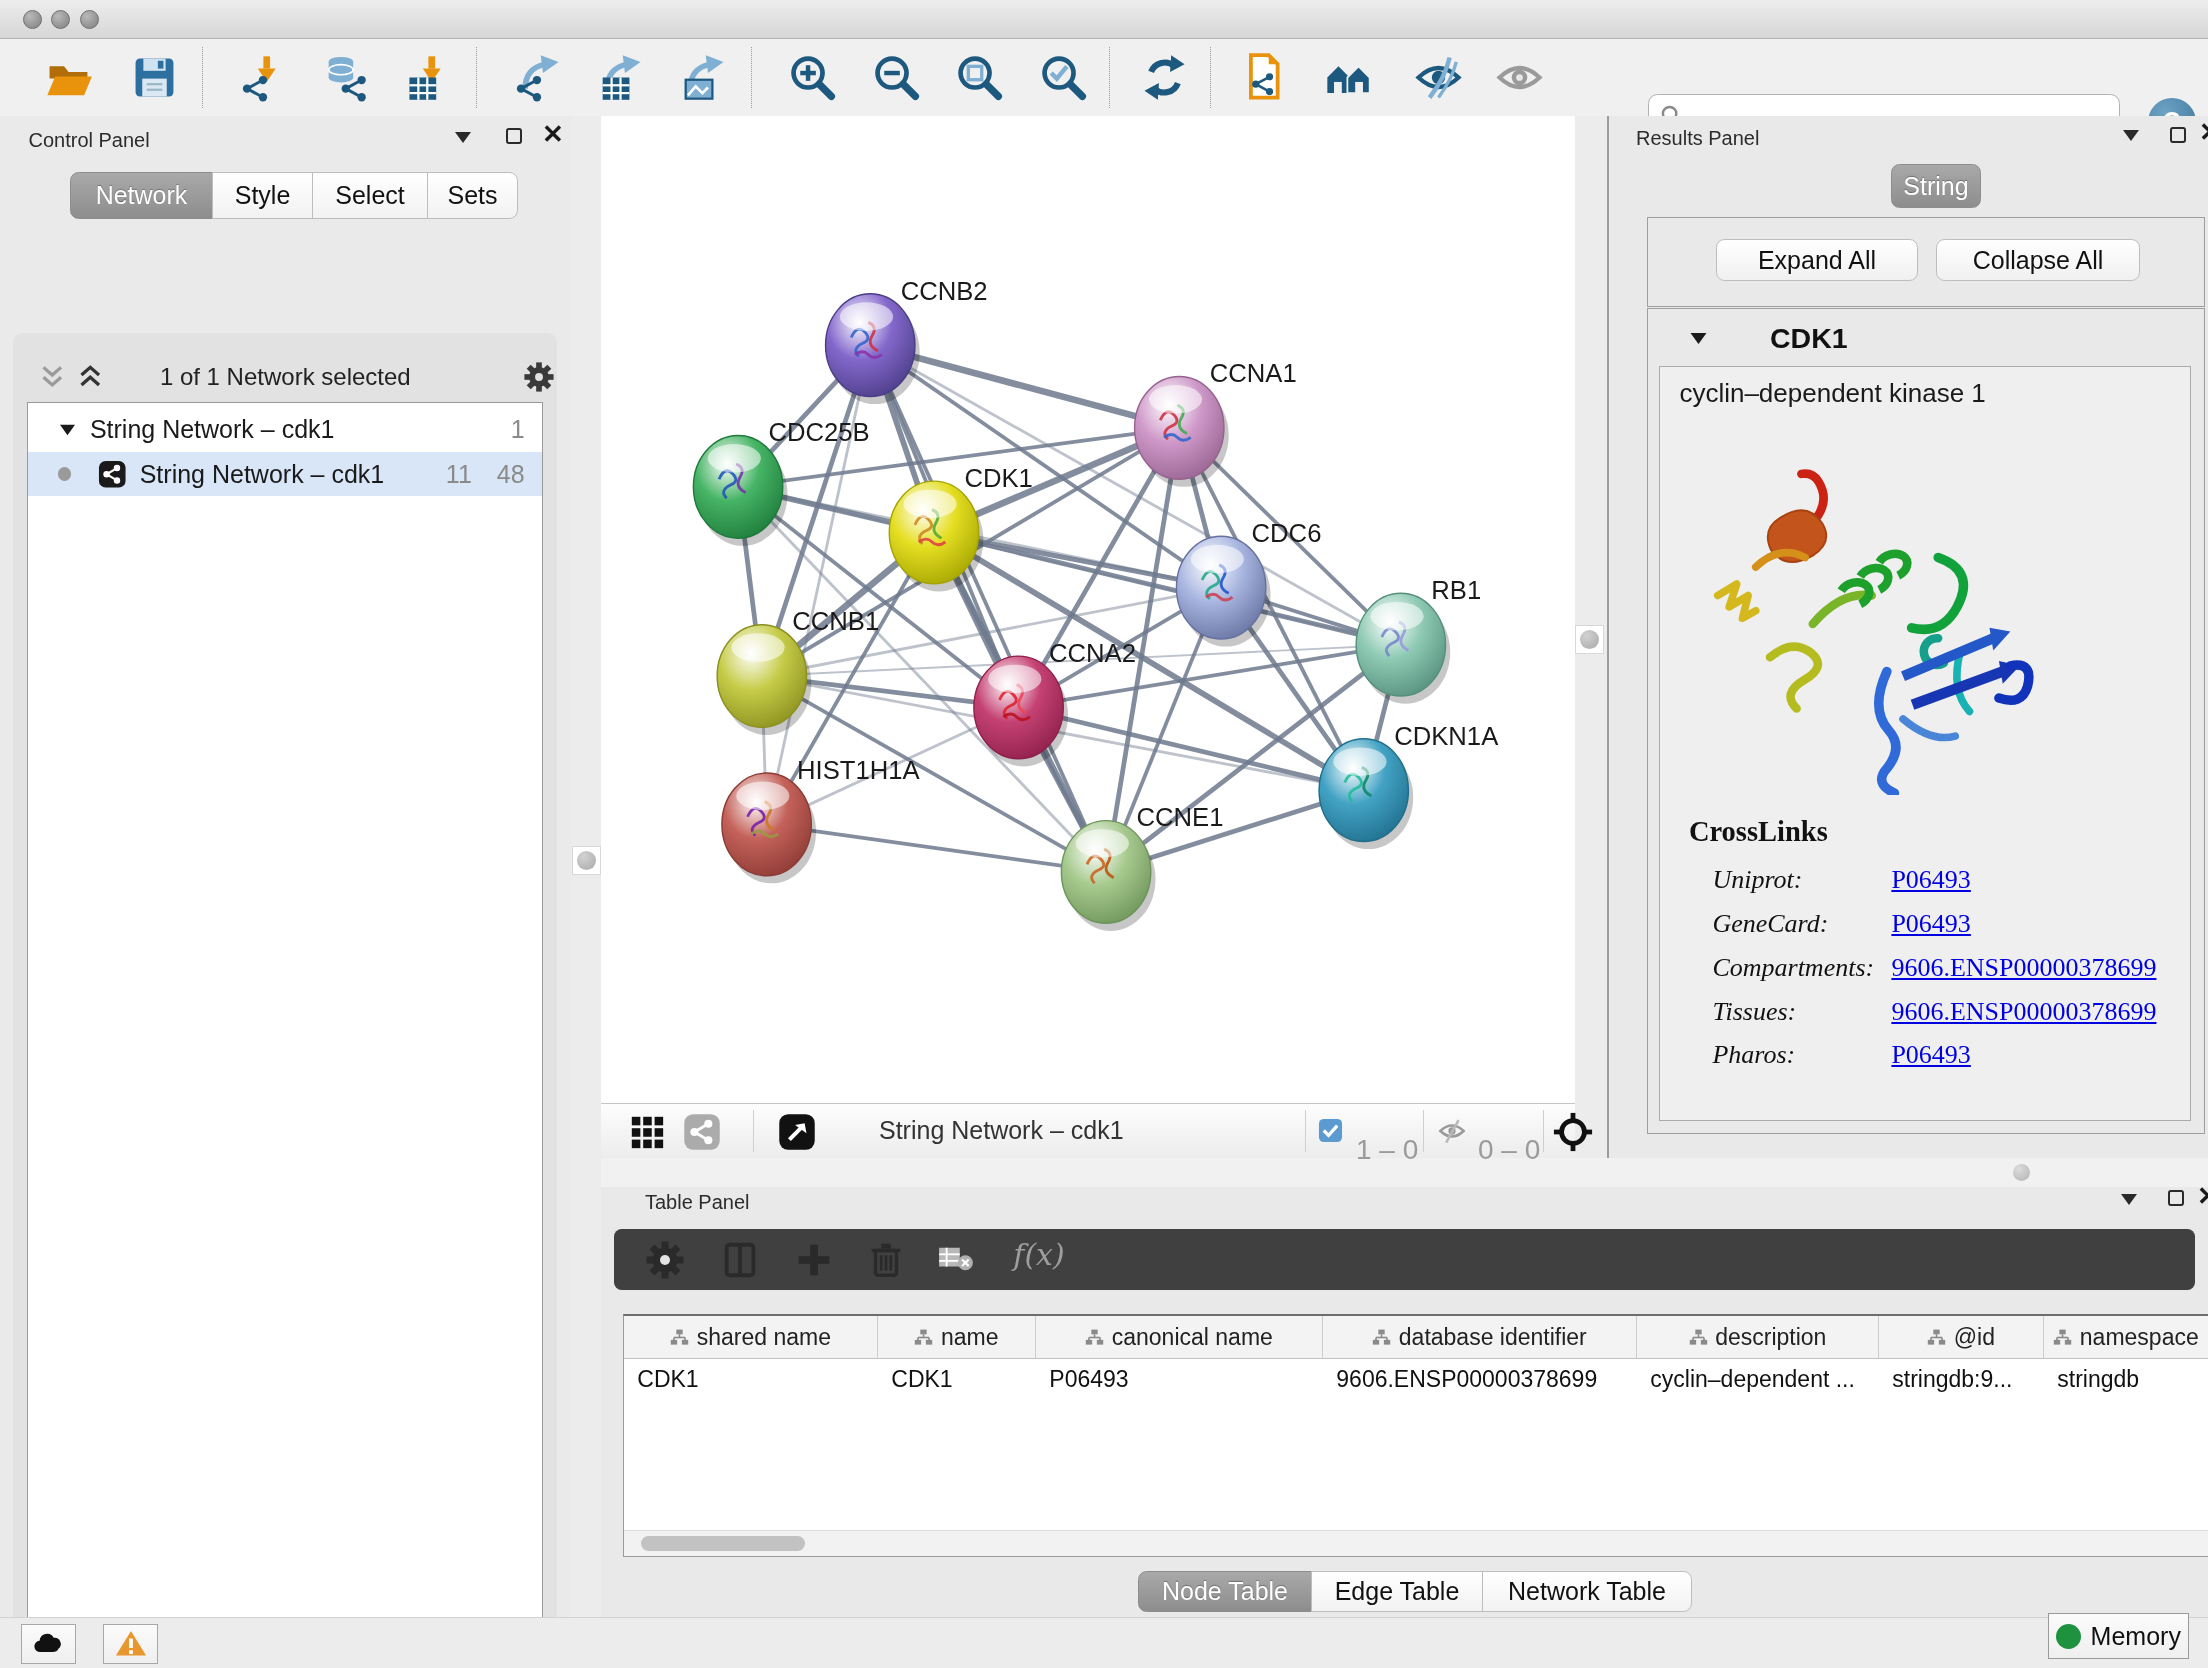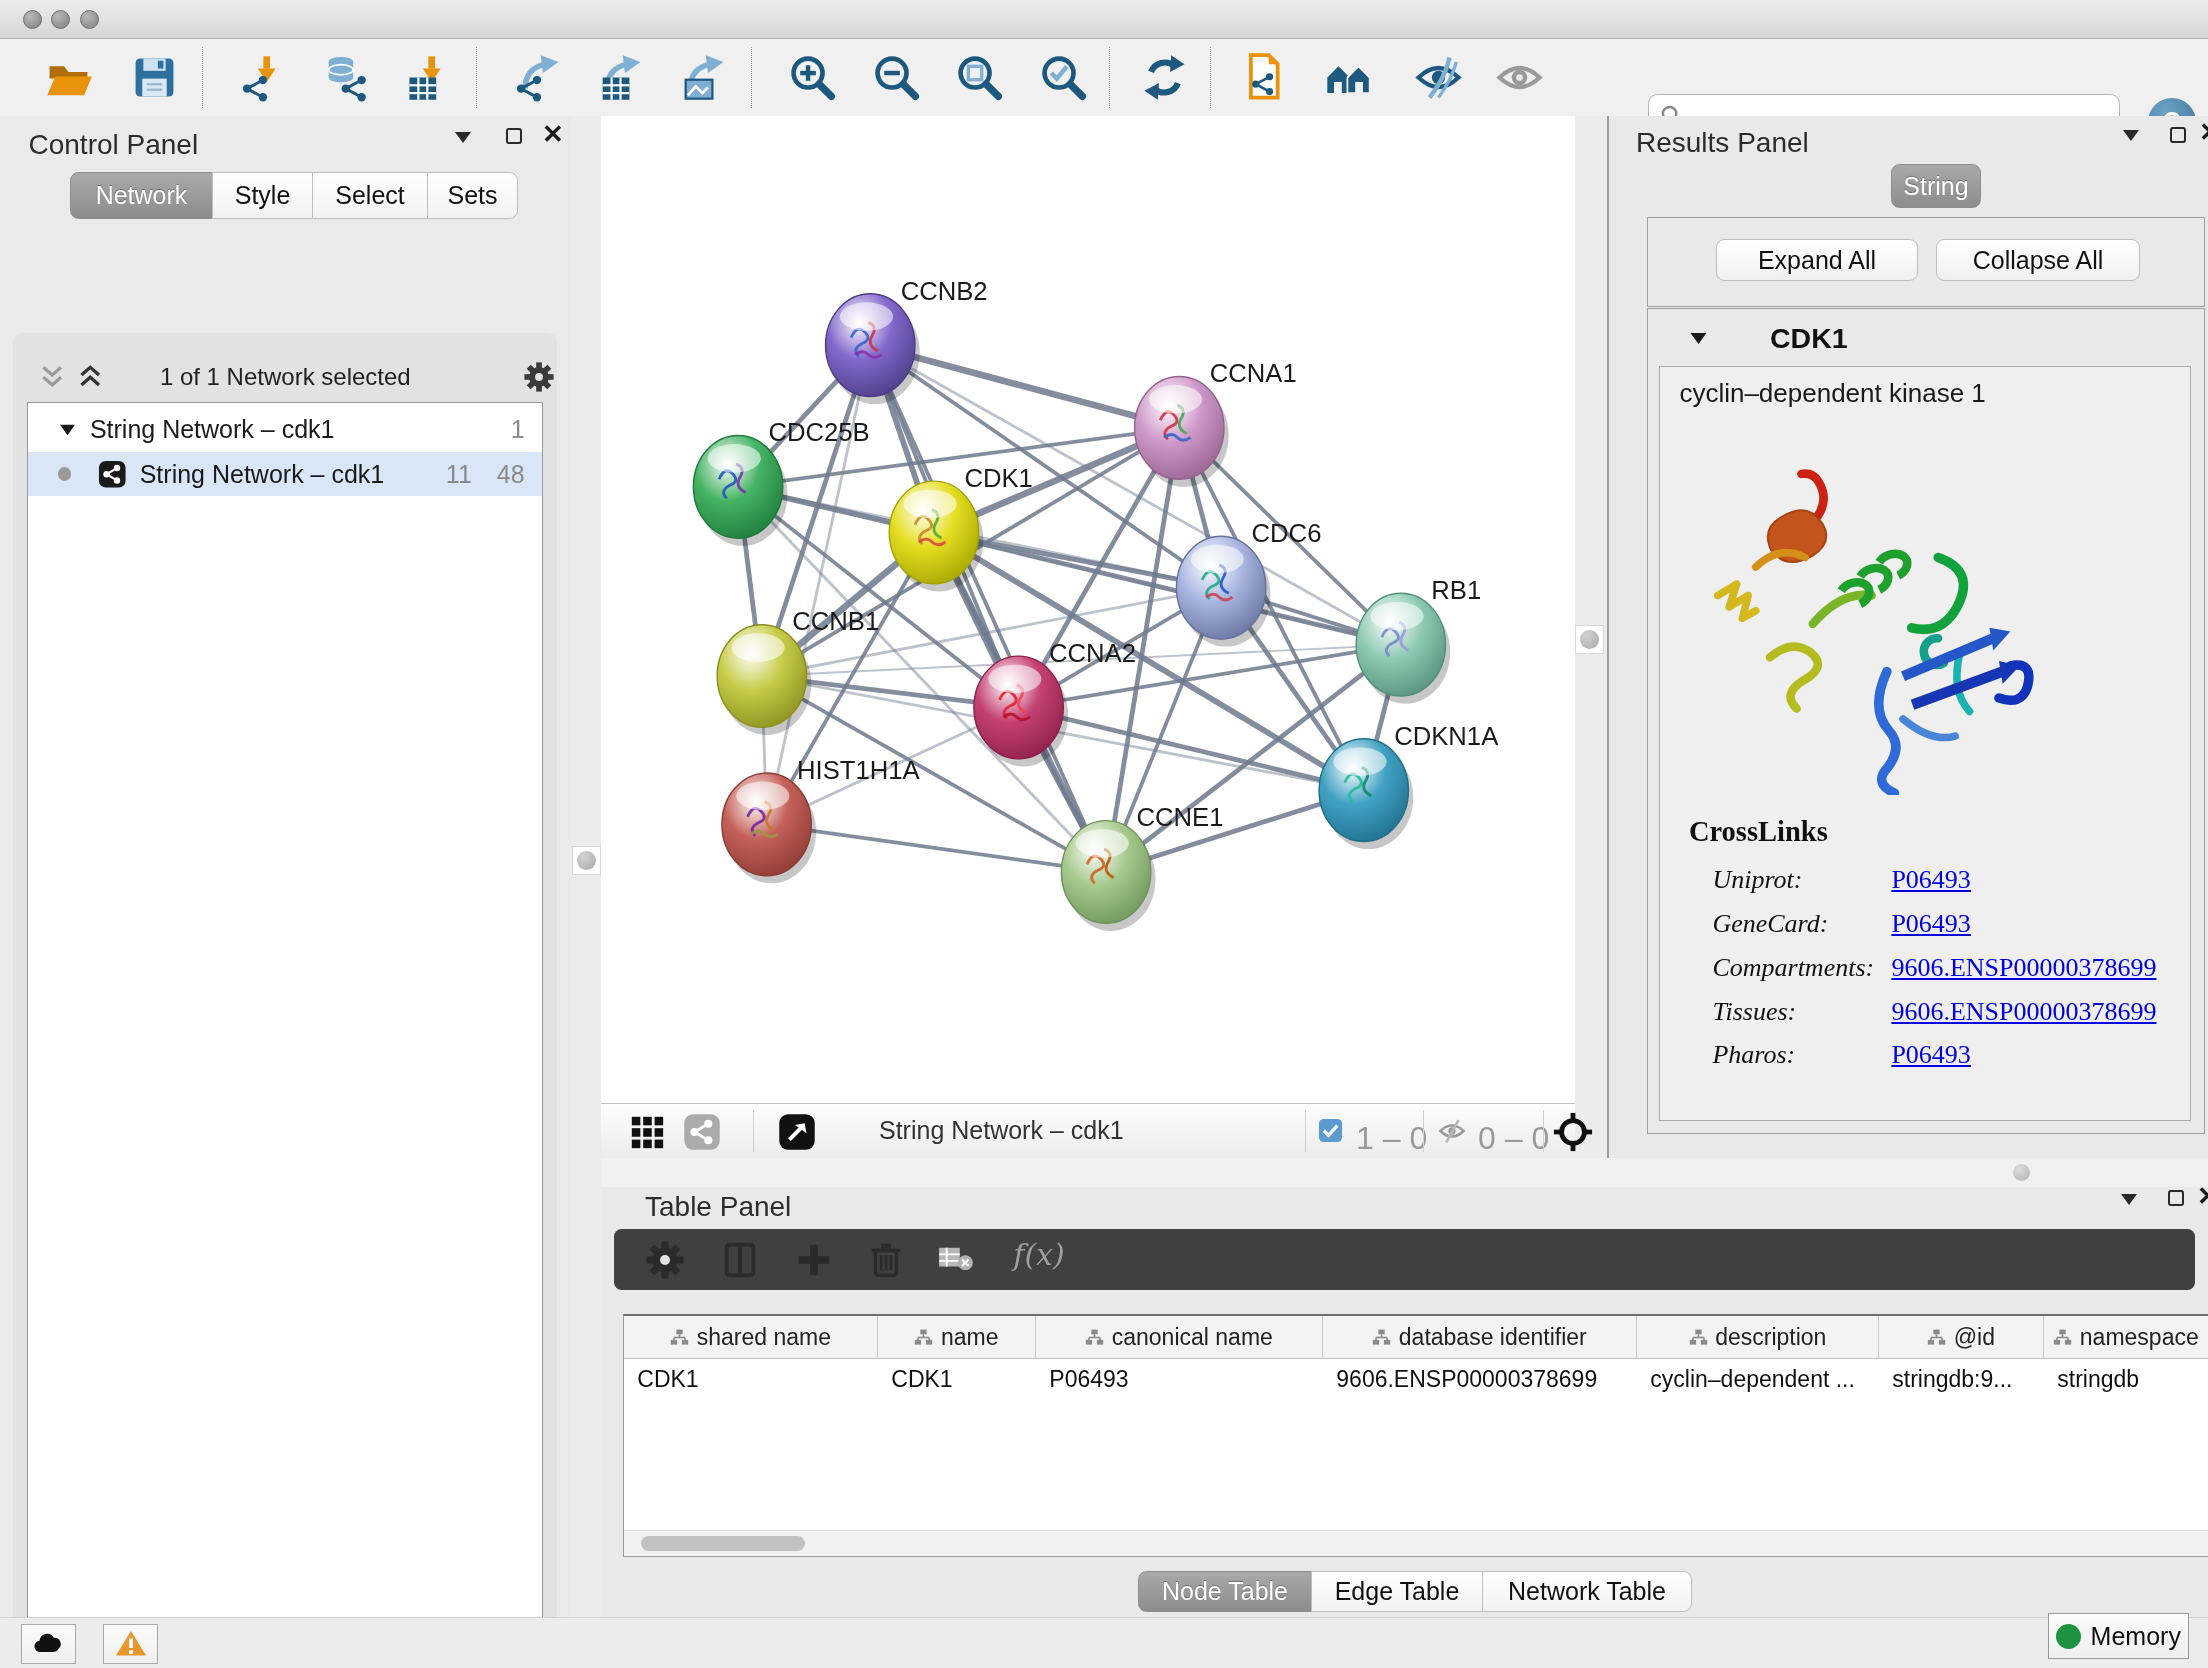--- a/index.html
+++ b/index.html
@@ -15,21 +15,21 @@
   .toolbar{position:absolute;left:0;top:39px;width:2208px;height:77px;background:#f0f0f0;border-bottom:1px solid #a8a8a8;}
   .tb-btn{position:absolute;top:11.4px;width:61px;height:55px;display:flex;align-items:center;justify-content:center;
     background:transparent;border:none;padding:0;cursor:pointer;}
   .tb-sep{position:absolute;top:7.6px;height:61px;width:0;border-left:1.9px dotted #9a9a9a;}
   .searchbox{position:absolute;left:1648px;top:55px;width:472px;height:44px;background:#fff;border:1px solid #b2b2b2;
     border-radius:9.5px;box-sizing:border-box;display:flex;align-items:center;padding-left:11.4px;}
   .searchbox input{border:none;outline:none;font-size:23px;flex:1;background:transparent;font-family:inherit;}
   .helpbtn{position:absolute;left:2148px;top:59px;width:48px;height:48px;border-radius:50%;border:none;cursor:pointer;
     background:radial-gradient(circle at 35% 30%,#6da3c4,#3d749a);color:#fff;font-size:30px;font-weight:bold;line-height:48px;text-align:center;padding:0;}
   
-  .panel-title{font-size:28px;color:#2c2c2c;}
+  .panel-title{font-size:20px;color:#2c2c2c;}
   .ph-min{display:inline-block;width:0;height:0;border-left:8.6px solid transparent;border-right:8.6px solid transparent;border-top:11.4px solid #2a2a2a;}
   .ph-max{display:inline-block;width:16px;height:16px;border:2.4px solid #2a2a2a;border-radius:2.9px;box-sizing:border-box;background:transparent;}
   .ph-close{font-size:26px;font-weight:bold;color:#1a1a1a;line-height:19px;}
   .ph-btn{background:none;border:none;padding:0;cursor:pointer;position:absolute;top:15px;}
   
   .control-panel{position:absolute;left:0;top:116px;width:571px;height:1501px;background:#eaeaea;}
   .seg-tabs{position:absolute;display:flex;}
   .seg-tab{height:47px;font-size:25px;border:1px solid #bdbdbd;background:linear-gradient(#ffffff,#f2f2f2);
     color:#111;display:flex;align-items:center;justify-content:center;cursor:pointer;box-sizing:border-box;margin-left:-1px;}
   .seg-tab.first{border-radius:8.6px 0 0 8.6px;margin-left:0;}
@@ -48,21 +48,21 @@
     display:flex;align-items:center;justify-content:center;cursor:col-resize;}
   .split-handle i{display:block;width:19px;height:19px;border-radius:50%;background:radial-gradient(circle at 35% 30%,#d2d2d2,#a8a8a8);}
   .hsplit{position:absolute;left:601px;top:1158px;width:1607px;height:28.5px;background:#f1f1f1;cursor:row-resize;}
   .hsplit i{position:absolute;left:1412px;top:5.7px;width:17px;height:17px;border-radius:50%;background:radial-gradient(circle at 35% 30%,#dcdcdc,#b2b2b2);}
   
   .netview{position:absolute;left:601px;top:116px;width:974px;height:1042px;background:#fff;}
   .net-toolbar{position:absolute;left:0;top:987px;width:974px;height:55px;background:linear-gradient(#fdfdfd,#ececec);
     border-top:1px solid #c4c4c4;box-sizing:border-box;}
   .net-toolbar .vdiv{position:absolute;top:5.7px;height:42px;border-left:1px solid #cfcfcf;}
   .net-title{position:absolute;left:278px;top:12.4px;font-size:25px;color:#333;}
-  .net-count{position:absolute;top:16px;font-size:32px;color:#9a9a9a;}
+  .net-count{position:absolute;top:30px;font-size:28px;color:#9a9a9a;}
   .icon-btn{background:none;border:none;padding:0;cursor:pointer;position:absolute;}
   
   .results-panel{position:absolute;left:1607px;top:116px;width:601px;height:1042px;background:#e9e9e9;border-left:2.9px double #9c9c9c;box-sizing:border-box;}
   .rp-tab{position:absolute;left:282px;top:48px;width:88px;height:42px;border-radius:8.6px;background:linear-gradient(#a9a9a9,#8d8d8d);
     color:#fff;font-size:25px;display:flex;align-items:center;justify-content:center;text-shadow:0 -1px 1px rgba(0,0,0,.3);cursor:pointer;border:1px solid #8d8d8d;}
   .rp-boxA{position:absolute;left:38px;top:101px;width:556px;height:88px;border:1px solid #9e9e9e;background:#e9e9e9;}
   .rp-btn{position:absolute;height:42px;background:linear-gradient(#ffffff,#f0f0f0);border:1px solid #bdbdbd;border-radius:8.6px;
     font-size:25px;color:#111;cursor:pointer;font-family:inherit;}
   .rp-boxB{position:absolute;left:38px;top:192px;width:556px;height:824px;border:1px solid #9e9e9e;background:#e9e9e9;}
   .rp-sec-head{position:absolute;left:0;top:0;width:100%;height:57px;}

